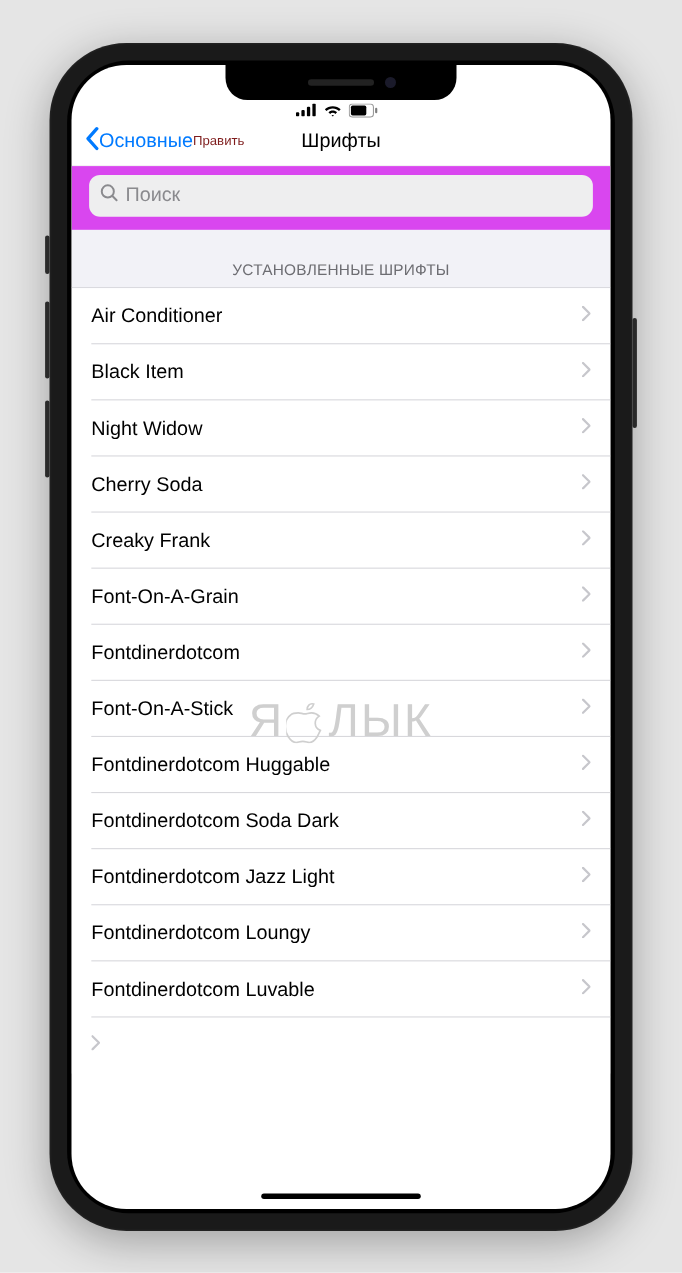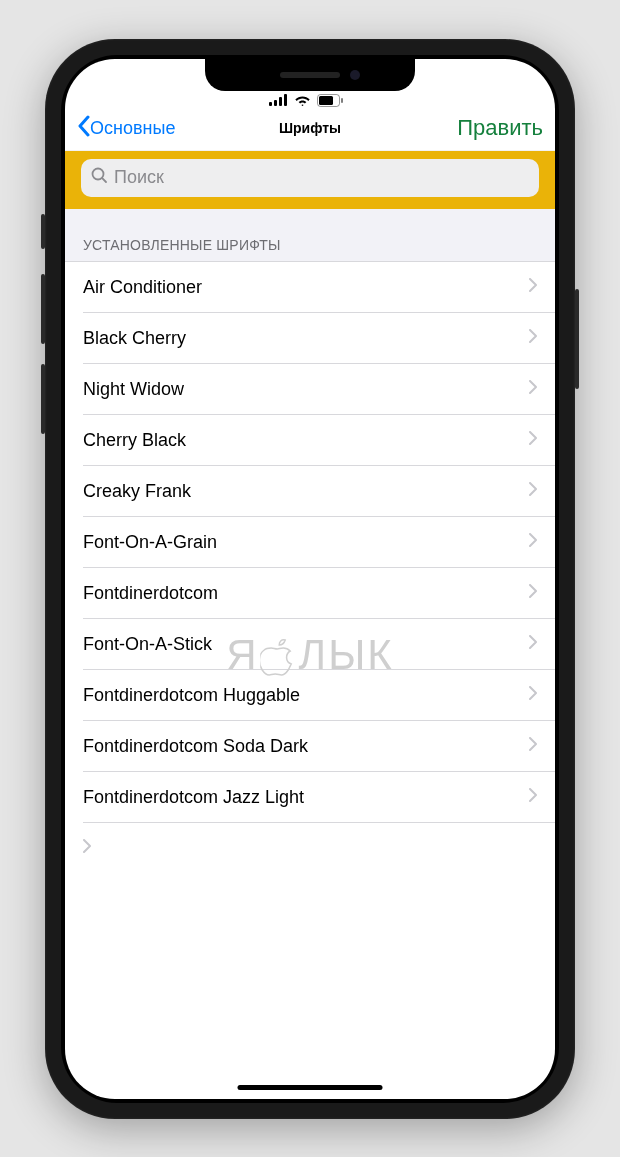--- a/index.html
+++ b/index.html
@@ -101,50 +101,50 @@
       gap: 6px;
       margin-right: 8px;
     }
     .signal-icon svg, .wifi-icon svg, .battery-icon svg {
       display: block;
     }
     .nav-bar {
       height: 44px;
       display: flex;
       align-items: center;
-      justify-content: space-between;
+      justify-content: flex-start;
       padding: 0 12px;
       border-bottom: 0.5px solid rgba(0,0,0,0.05);
     }
     .back-button {
       display: flex;
       align-items: center;
       color: #007aff;
       font-size: 18px;
       cursor: pointer;
     }
     .back-chevron {
       margin-right: 0px;
     }
     .nav-title {
-      font-size: 14px;
-      font-weight: 700;
+      font-size: 18px;
+      font-weight: 400;
       color: #000;
       position: absolute;
       left: 50%;
       transform: translateX(-50%);
     }
     .edit-button {
-      color: #15803d;
-      font-size: 22px;
+      color: #7f1d1d;
+      font-size: 12px;
       cursor: pointer;
     }
     .search-container {
       padding: 8px 16px 12px 16px;
-      background: #eab308;
+      background: #d946ef;
     }
     .search-box {
       background: #eeeeef;
       border-radius: 10px;
       height: 38px;
       display: flex;
       align-items: center;
       padding: 0 10px;
       gap: 6px;
     }
@@ -152,20 +152,21 @@
       color: #8a8a8e;
       font-size: 18px;
     }
     .section-header {
       background: #f2f2f7;
       padding: 28px 18px 8px 18px;
       font-size: 14px;
       color: #6d6d72;
       letter-spacing: 0.2px;
       border-bottom: 0.5px solid #d8d8dc;
+      text-align: center;
     }
     .list {
       background: #fff;
     }
     .list-item {
       display: flex;
       align-items: center;
       justify-content: space-between;
       height: 51px;
       padding: 0 18px;
@@ -299,33 +300,33 @@
         <div class="section-header">УСТАНОВЛЕННЫЕ ШРИФТЫ</div>
 
         <div class="list">
           <div class="list-item">
               <span class="list-item-label">Air Conditioner</span>
               <span class="chevron-right"><svg width="8" height="14" viewBox="0 0 8 14">
                   <path d="M1 1 L7 7 L1 13" stroke="#c7c7cc" stroke-width="2" fill="none" stroke-linecap="round" stroke-linejoin="round"></path>
                 </svg></span>
             </div>
           <div class="list-item">
-              <span class="list-item-label">Black Cherry</span>
+              <span class="list-item-label">Black Item</span>
               <span class="chevron-right"><svg width="8" height="14" viewBox="0 0 8 14">
                   <path d="M1 1 L7 7 L1 13" stroke="#c7c7cc" stroke-width="2" fill="none" stroke-linecap="round" stroke-linejoin="round"></path>
                 </svg></span>
             </div>
           <div class="list-item">
               <span class="list-item-label">Night Widow</span>
               <span class="chevron-right"><svg width="8" height="14" viewBox="0 0 8 14">
                   <path d="M1 1 L7 7 L1 13" stroke="#c7c7cc" stroke-width="2" fill="none" stroke-linecap="round" stroke-linejoin="round"></path>
                 </svg></span>
             </div>
           <div class="list-item">
-              <span class="list-item-label">Cherry Black</span>
+              <span class="list-item-label">Cherry Soda</span>
               <span class="chevron-right"><svg width="8" height="14" viewBox="0 0 8 14">
                   <path d="M1 1 L7 7 L1 13" stroke="#c7c7cc" stroke-width="2" fill="none" stroke-linecap="round" stroke-linejoin="round"></path>
                 </svg></span>
             </div>
           <div class="list-item">
               <span class="list-item-label">Creaky Frank</span>
               <span class="chevron-right"><svg width="8" height="14" viewBox="0 0 8 14">
                   <path d="M1 1 L7 7 L1 13" stroke="#c7c7cc" stroke-width="2" fill="none" stroke-linecap="round" stroke-linejoin="round"></path>
                 </svg></span>
             </div>
@@ -354,20 +355,32 @@
                 </svg></span>
             </div>
           <div class="list-item">
               <span class="list-item-label">Fontdinerdotcom Soda Dark</span>
               <span class="chevron-right"><svg width="8" height="14" viewBox="0 0 8 14">
                   <path d="M1 1 L7 7 L1 13" stroke="#c7c7cc" stroke-width="2" fill="none" stroke-linecap="round" stroke-linejoin="round"></path>
                 </svg></span>
             </div>
           <div class="list-item">
               <span class="list-item-label">Fontdinerdotcom Jazz Light</span>
+              <span class="chevron-right"><svg width="8" height="14" viewBox="0 0 8 14">
+                  <path d="M1 1 L7 7 L1 13" stroke="#c7c7cc" stroke-width="2" fill="none" stroke-linecap="round" stroke-linejoin="round"></path>
+                </svg></span>
+            </div>
+          <div class="list-item">
+              <span class="list-item-label">Fontdinerdotcom Loungy</span>
+              <span class="chevron-right"><svg width="8" height="14" viewBox="0 0 8 14">
+                  <path d="M1 1 L7 7 L1 13" stroke="#c7c7cc" stroke-width="2" fill="none" stroke-linecap="round" stroke-linejoin="round"></path>
+                </svg></span>
+            </div>
+          <div class="list-item">
+              <span class="list-item-label">Fontdinerdotcom Luvable</span>
               <span class="chevron-right"><svg width="8" height="14" viewBox="0 0 8 14">
                   <path d="M1 1 L7 7 L1 13" stroke="#c7c7cc" stroke-width="2" fill="none" stroke-linecap="round" stroke-linejoin="round"></path>
                 </svg></span>
             </div>
           <div class="list-item">
               <span class="chevron-right"><svg width="8" height="14" viewBox="0 0 8 14">
                   <path d="M1 1 L7 7 L1 13" stroke="#c7c7cc" stroke-width="2" fill="none" stroke-linecap="round" stroke-linejoin="round"></path>
                 </svg></span>
             </div>
         </div>

